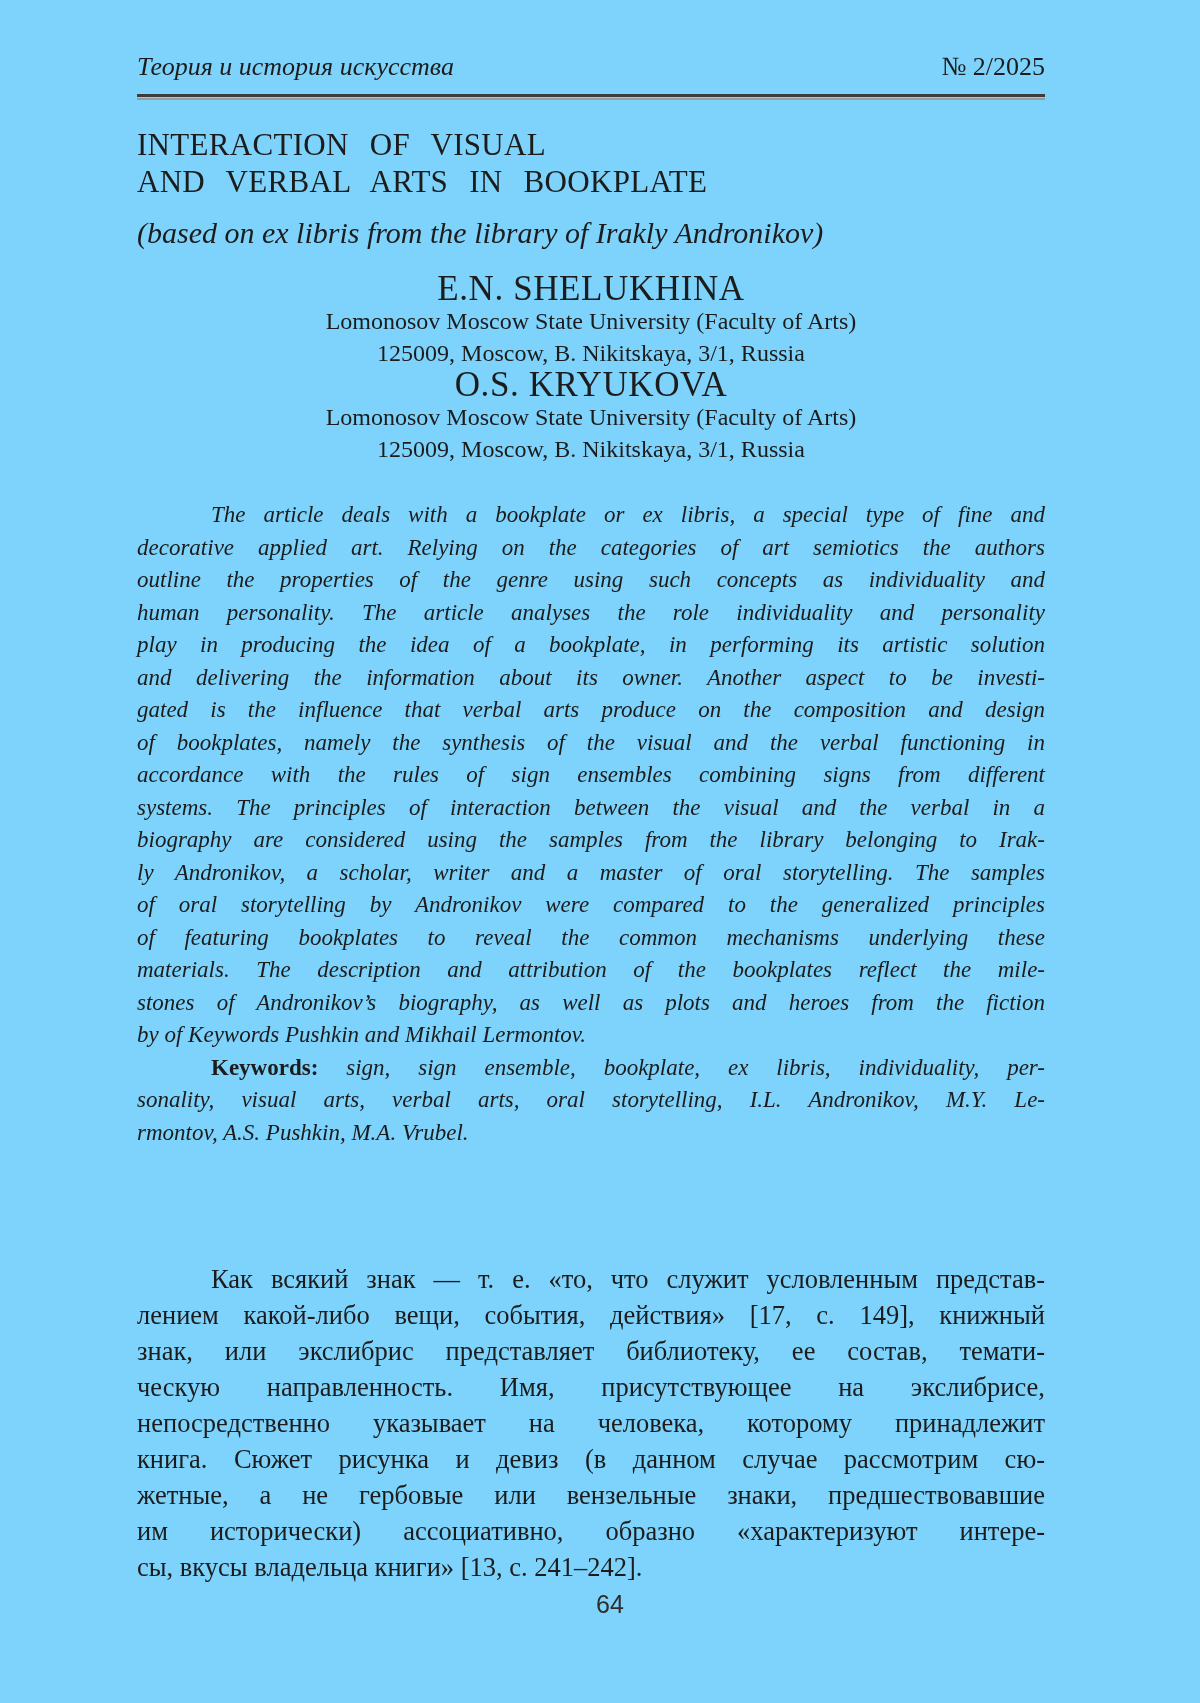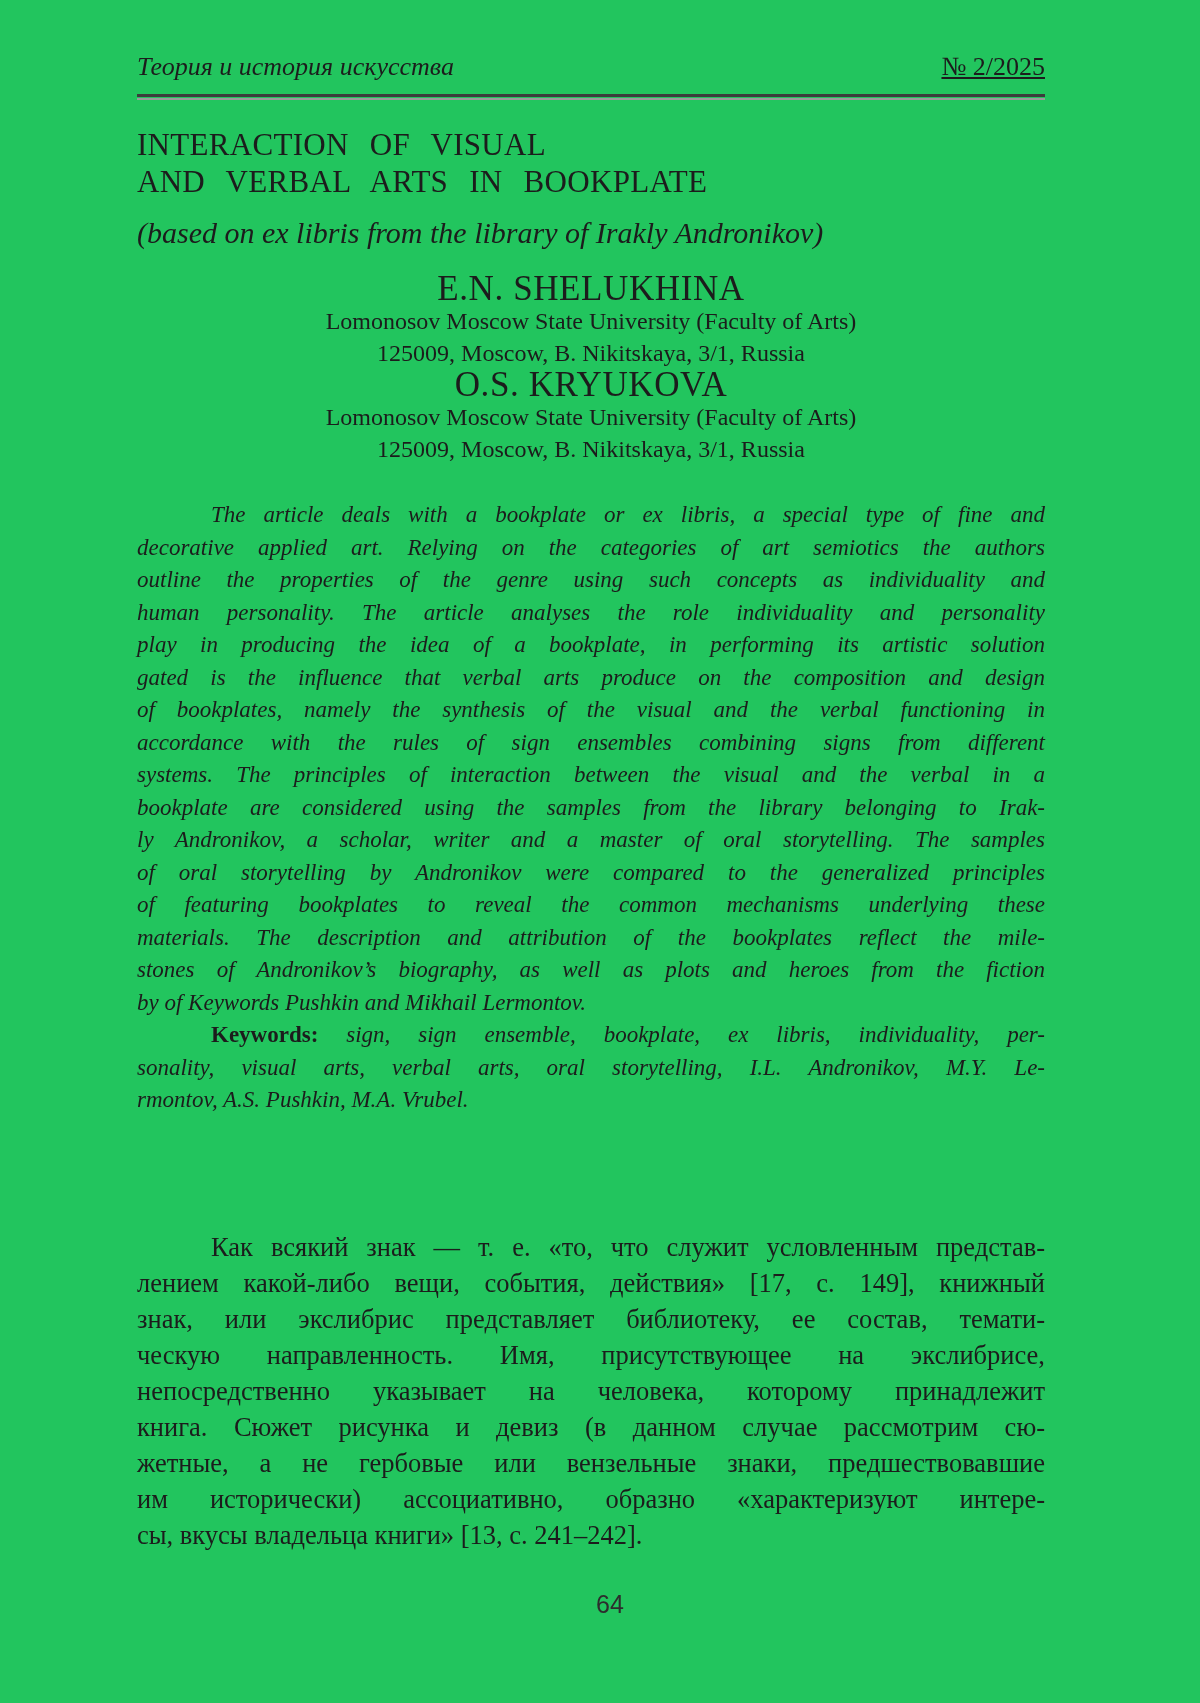--- a/index.html
+++ b/index.html
@@ -4,41 +4,40 @@
 <style>
   html, body {
     margin: 0;
     padding: 0;
     background: #ffffff;
   }
   .page {
     position: relative;
     width: 1200px;
     height: 1703px;
-    background: #22c55e;
+    background: #7dd3fc;
     color: #1c1c1c;
     font-family: "Liberation Serif", serif;
     overflow: hidden;
     box-sizing: border-box;
     padding: 52px 155px 0 137px;
   }
   
   .running-header {
     display: flex;
     justify-content: space-between;
     align-items: baseline;
     font-size: 26px;
     line-height: 30px;
   }
   .running-header .journal {
     font-style: italic;
   }
   .running-header .issue {
     font-style: normal;
-    text-decoration: underline;
   }
   .header-rule {
     margin-top: 12px;
   }
   .header-rule .rt {
     height: 3px;
     background: #3c3c3c;
   }
   .header-rule .rb {
     height: 2px;
@@ -163,25 +162,26 @@
     </div>
   </section>
 
   <section class="abstract-block">
     <div class="lines-abstract">
         <div class="tline">The article deals with a bookplate or ex libris, a special type of fine and</div>
         <div class="tline">decorative applied art. Relying on the categories of art semiotics the authors</div>
         <div class="tline">outline the properties of the genre using such concepts as individuality and</div>
         <div class="tline">human personality. The article analyses the role individuality and personality</div>
         <div class="tline">play in producing the idea of a bookplate, in performing its artistic solution</div>
+        <div class="tline">and delivering the information about its owner. Another aspect to be investi-</div>
         <div class="tline">gated is the influence that verbal arts produce on the composition and design</div>
         <div class="tline">of bookplates, namely the synthesis of the visual and the verbal functioning in</div>
         <div class="tline">accordance with the rules of sign ensembles combining signs from different</div>
         <div class="tline">systems. The principles of interaction between the visual and the verbal in a</div>
-        <div class="tline">bookplate are considered using the samples from the library belonging to Irak-</div>
+        <div class="tline">biography are considered using the samples from the library belonging to Irak-</div>
         <div class="tline">ly Andronikov, a scholar, writer and a master of oral storytelling. The samples</div>
         <div class="tline">of oral storytelling by Andronikov were compared to the generalized principles</div>
         <div class="tline">of featuring bookplates to reveal the common mechanisms underlying these</div>
         <div class="tline">materials. The description and attribution of the bookplates reflect the mile-</div>
         <div class="tline">stones of Andronikov’s biography, as well as plots and heroes from the fiction</div>
         <div class="tline last">by of Keywords Pushkin and Mikhail Lermontov.</div>
       </div>
     <div class="tline kw-first"><span class="kw-label">Keywords:</span> <span>sign, sign ensemble, bookplate, ex libris, individuality, per-</span></div>
     <div class="lines-keywords">
         <div class="tline">sonality, visual arts, verbal arts, oral storytelling, I.L. Andronikov, M.Y. Le-</div>

